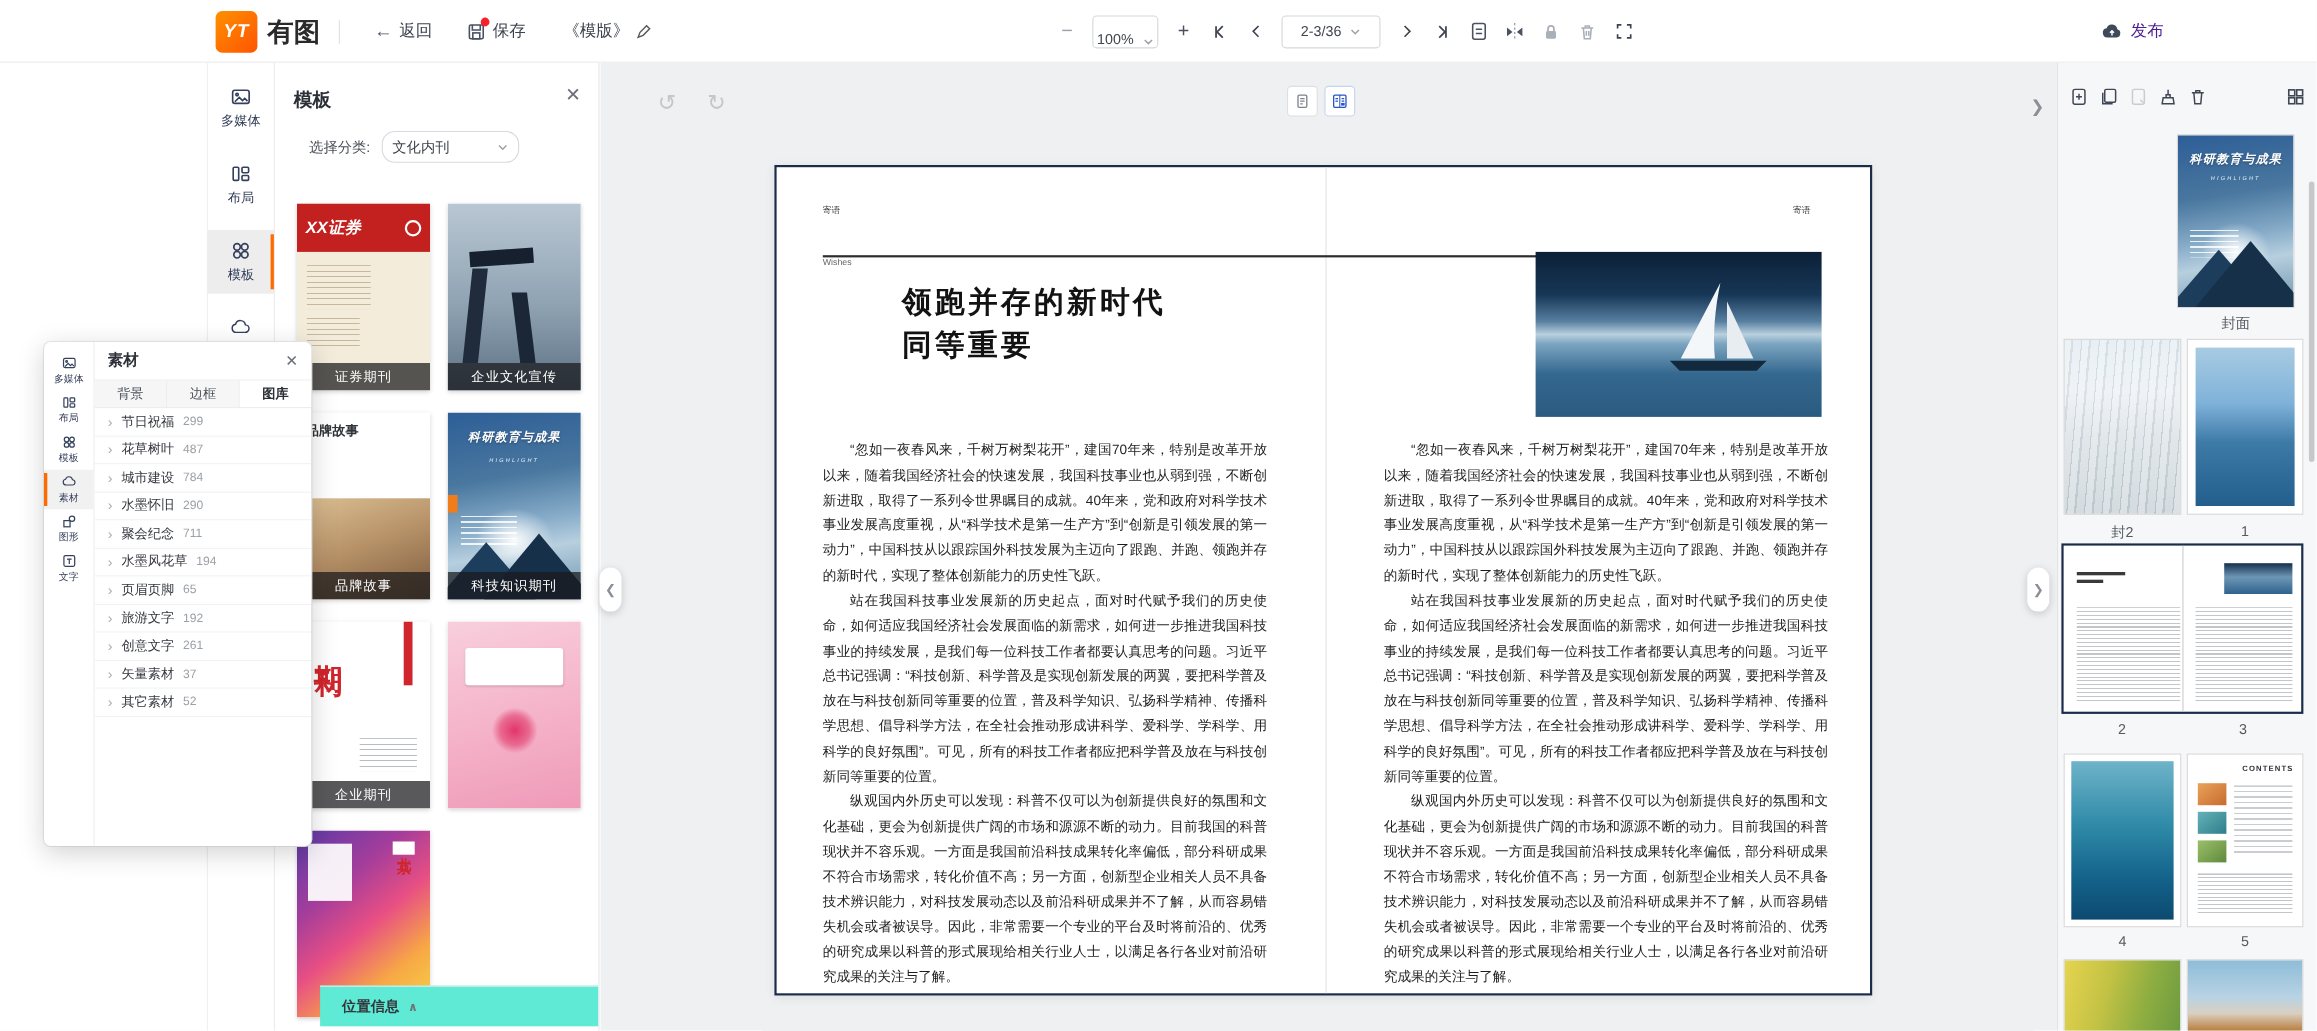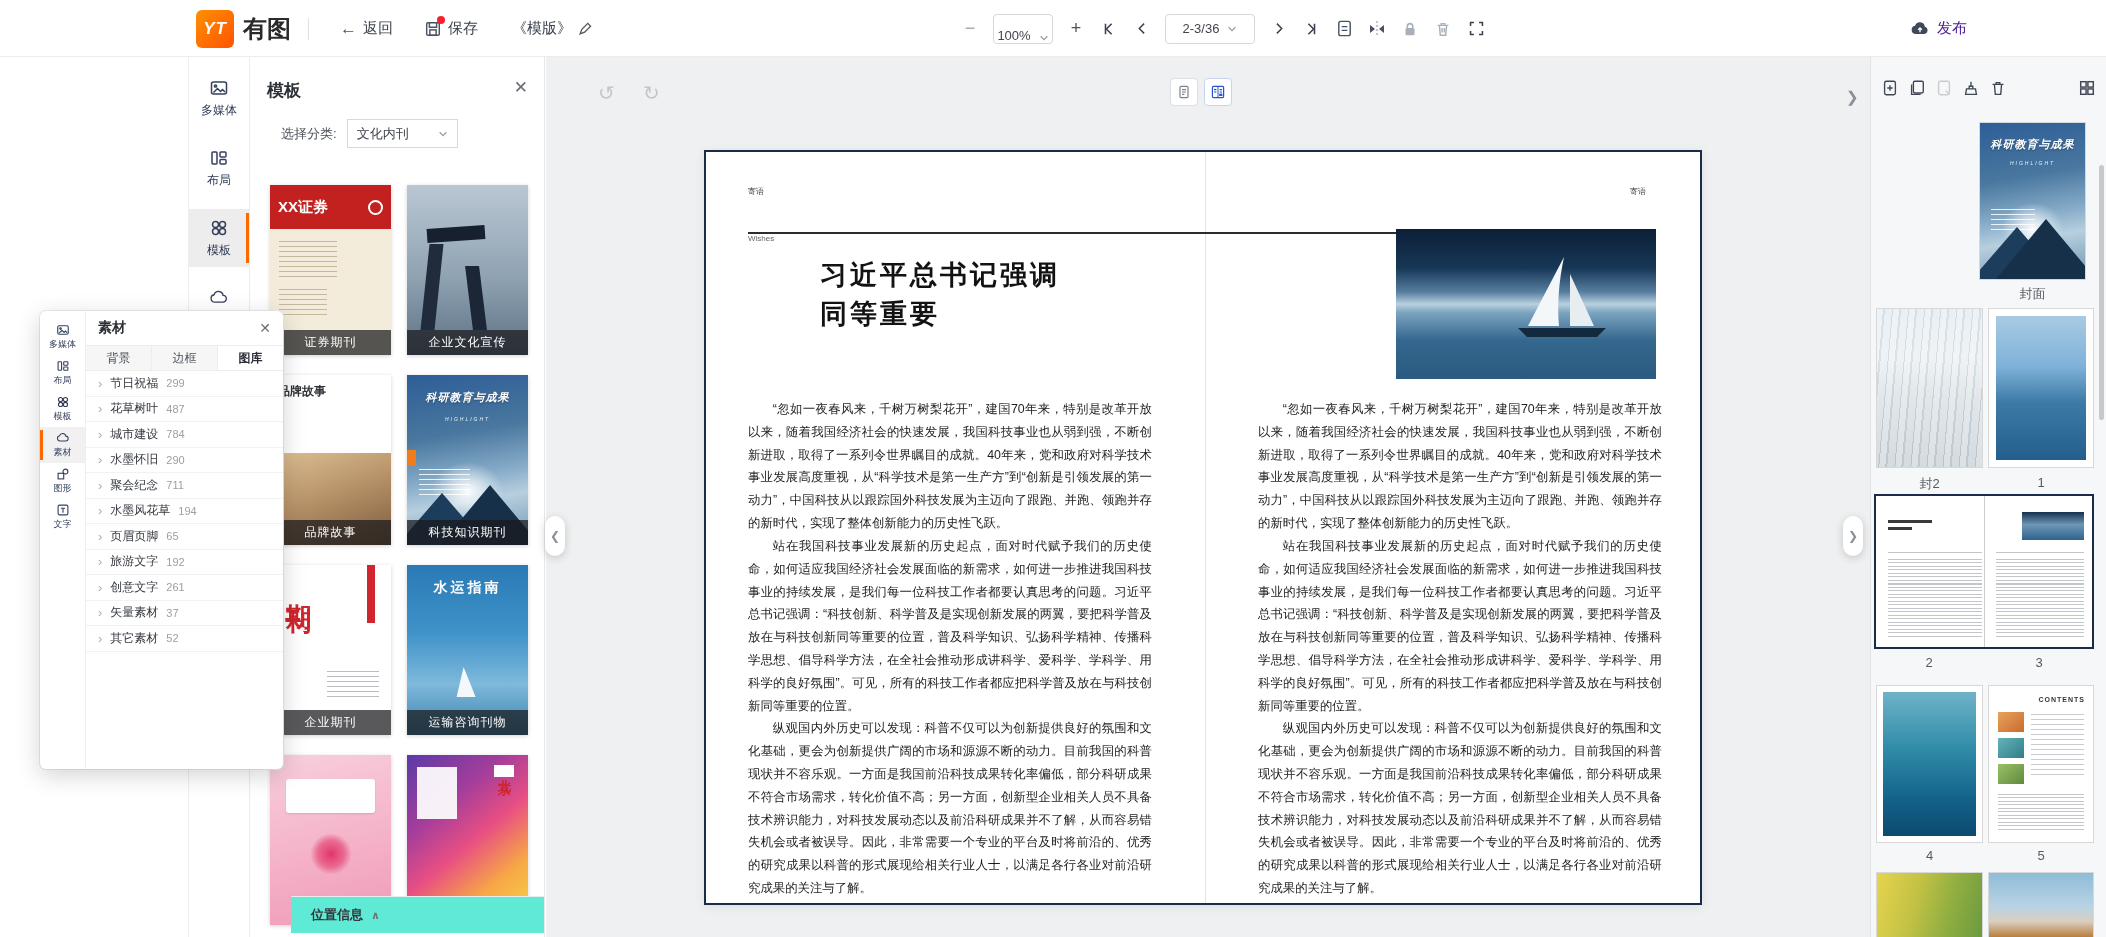--- a/index.html
+++ b/index.html
@@ -29,30 +29,30 @@
   .rail{position:absolute;left:188px;top:57px;width:62px;bottom:0;background:#fff;border-left:1px solid #efefef;border-right:1px solid #ececec;z-index:5;}
   .rail-item{position:relative;width:100%;height:58px;margin-top:12px;display:flex;flex-direction:column;align-items:center;justify-content:center;gap:4px;color:#2f3b55;font-size:12px;cursor:pointer;}
   .rail-item.active{background:#ededee;}
   .rail-item.active::after{content:"";position:absolute;right:0;top:4px;bottom:4px;width:3px;background:#ff6a00;}
 
   
   .tpanel{position:absolute;left:251px;top:57px;width:294px;bottom:0;background:#fff;border-right:1px solid #e4e6e8;z-index:4;overflow:hidden;}
   .tpanel-title{position:absolute;left:16px;top:22px;font-size:17px;font-weight:bold;color:#2b2f36;}
   .tpanel-close{position:absolute;right:16px;top:20px;font-size:17px;color:#6b6f76;cursor:pointer;}
   .cat-row{position:absolute;left:30px;top:62px;display:flex;align-items:center;gap:10px;font-size:13px;color:#4a4f57;}
-  .cat-select{width:111px;height:29px;border:1px solid #d7d9dc;border-radius:0;display:flex;align-items:center;justify-content:space-between;padding:0 9px;color:#3e434b;cursor:pointer;background:#fff;}
+  .cat-select{width:125px;height:29px;border:1px solid #d7d9dc;border-radius:12px;display:flex;align-items:center;justify-content:space-between;padding:0 9px;color:#3e434b;cursor:pointer;background:#fff;}
   .cards{position:absolute;left:19px;top:128px;width:258px;display:grid;grid-template-columns:121px 121px;column-gap:16px;row-gap:20px;}
   .card{position:relative;width:121px;height:170px;box-shadow:0 1px 4px rgba(0,0,0,.18);cursor:pointer;overflow:hidden;background:#fff;}
   .card-label{position:absolute;left:0;right:0;bottom:0;height:25px;background:rgba(25,25,28,.72);color:#fff;font-size:12px;display:flex;align-items:center;justify-content:center;letter-spacing:1px;}
   .tlines{background:repeating-linear-gradient(180deg,#b9ab90 0,#b9ab90 1px,transparent 1px,transparent 5px);}
   
   .art{position:absolute;inset:0;}
   .art-sec{background:#f3ecdb;}
   .sec-band{position:absolute;left:0;top:0;right:0;height:44px;background:#c2211f;color:#fff;display:flex;align-items:center;justify-content:space-between;padding:0 8px;}
-  .sec-band .t{font-size:15px;font-weight:bold;}
+  .sec-band .t{font-size:15px;font-weight:bold;font-style:italic;}
   .sec-seal{width:15px;height:15px;border-radius:50%;border:2px solid #fff;}
   .sec-paint{position:absolute;right:4px;top:78px;width:62px;height:64px;background:radial-gradient(circle at 60% 40%,#a98f62 0%,#c7b astransparent 60%),radial-gradient(circle at 50% 60%,#9c8558 0%,transparent 70%);opacity:.55;}
   .art-corp{background:linear-gradient(180deg,#b9c7d3 0%,#8fa2b2 55%,#5d7184 100%);}
   .corp-b1{position:absolute;left:18px;bottom:25px;width:14px;height:86px;background:#202c3c;transform:skewX(-6deg);}
   .corp-b2{position:absolute;left:62px;bottom:25px;width:14px;height:64px;background:#1b2636;transform:skewX(7deg);}
   .corp-b3{position:absolute;left:20px;top:42px;width:58px;height:14px;background:#16202e;transform:rotate(-4deg);}
   .art-brand{background:#fff;}
   .brand-top{position:absolute;left:8px;top:8px;color:#2e3338;font-size:12px;font-weight:bold;line-height:16px;}
   .brand-photo{position:absolute;left:0;right:0;bottom:0;height:92px;background:linear-gradient(160deg,#dcc094 0%,#b9946a 45%,#7c5b3d 100%);}
   .cover-art{background:linear-gradient(170deg,#2d5e97 0%,#49779f 35%,#86abc8 58%,#b7cfdf 72%,#6d94ad 100%);}
@@ -362,27 +362,20 @@
 
     <div class="card">
       <div class="art art-journal">
         <div class="j-bar"></div>
         <div class="j-big">期刊</div>
         <div class="j-lines"></div>
       </div>
       <div class="card-label">企业期刊</div>
     </div>
 
-    <div class="card">
-      <div class="art art-ship">
-        <div class="ship-title">水运指南</div>
-        <div class="ship-sail"></div>
-      </div>
-      <div class="card-label">运输咨询刊物</div>
-    </div>
 
     <div class="card">
       <div class="art art-pink">
         <div class="pink-box"></div>
           <div class="pink-flower"></div>
       </div>
     </div>
 
     <div class="card">
       <div class="art art-colorful">
@@ -544,21 +537,21 @@
       <div class="en">Wishes</div>
     </div>
     <div class="phead r">
       <div>寄语</div>
       <div class="en">Wishes</div>
     </div>
 
     <div class="prule"></div>
 
     <div class="ptitle">
-      <div>习近平总书记强调</div>
+      <div>领跑并存的新时代</div>
       <div>同等重要</div>
     </div>
 
     <div class="pimg">
       <svg width="260" height="150" viewBox="0 0 260 150">
         <path d="M168 28 C163 52 161 75 163 97 L132 97 Z" fill="#f4f7f9"></path>
         <path d="M174 45 L174 97 L198 97 Z" fill="#e8edf1"></path>
         <path d="M122 99 h88 l-9 9 h-70 z" fill="#132a3e"></path>
       </svg>
     </div>

